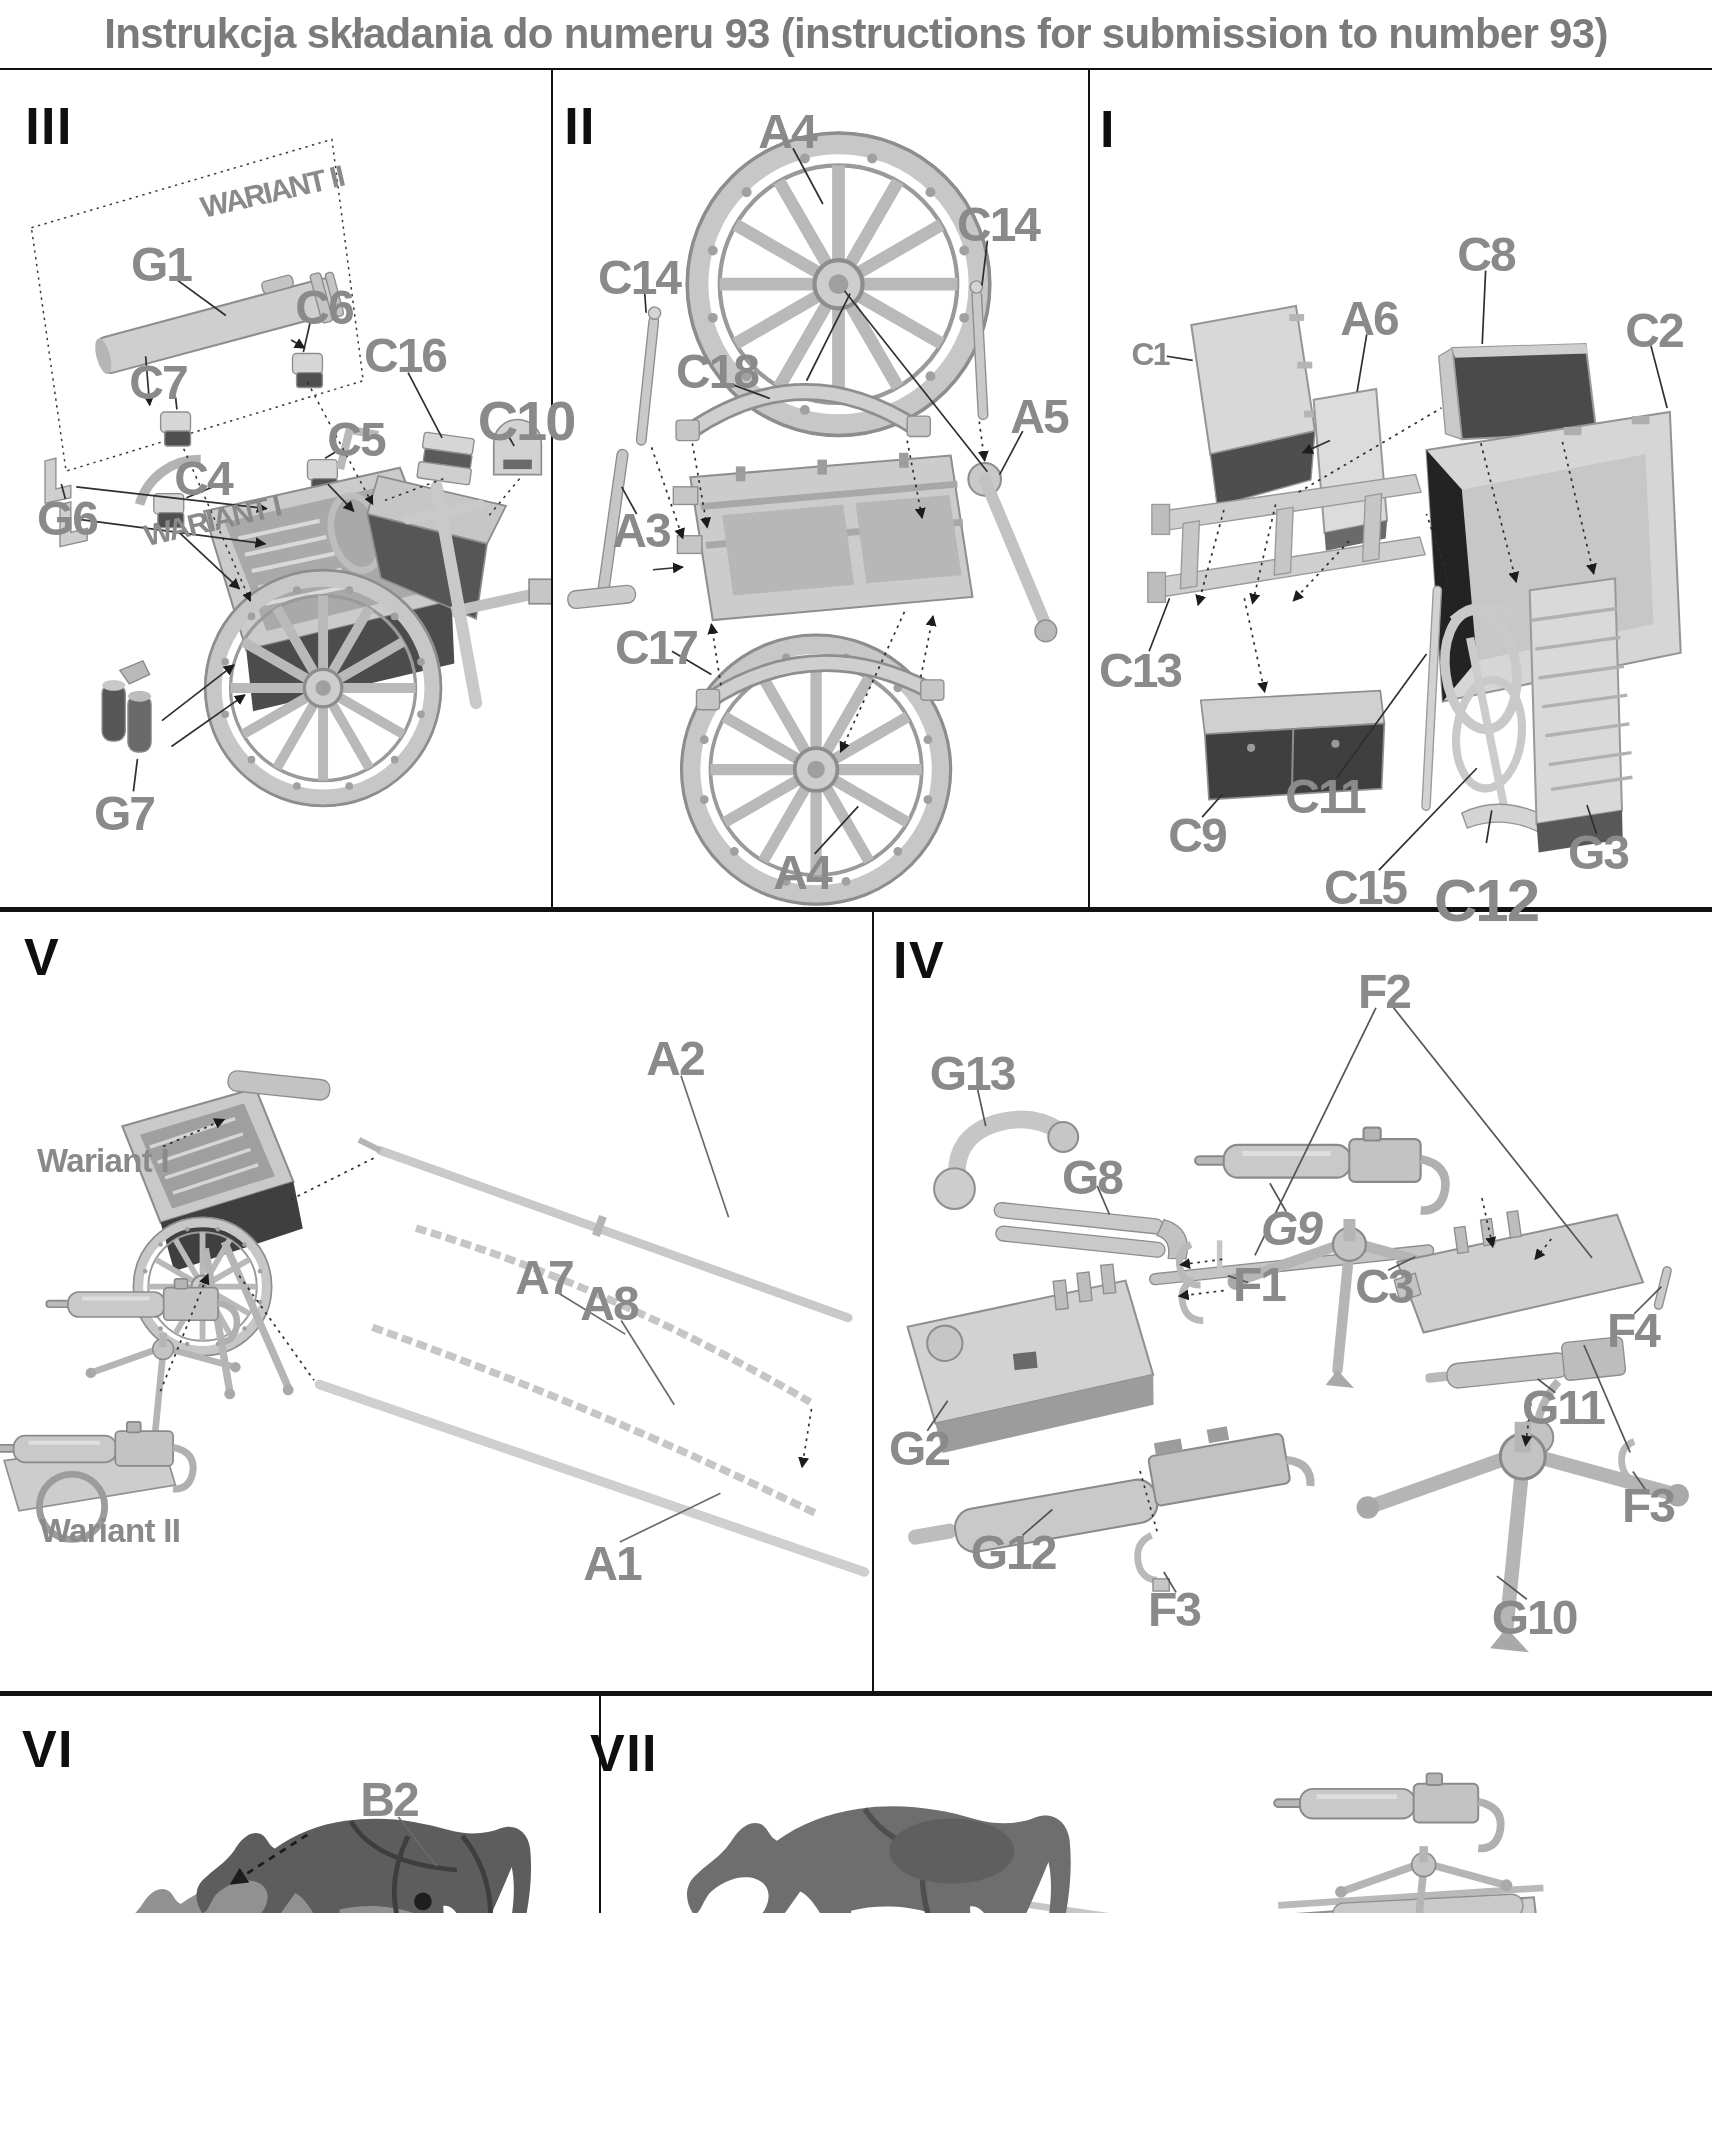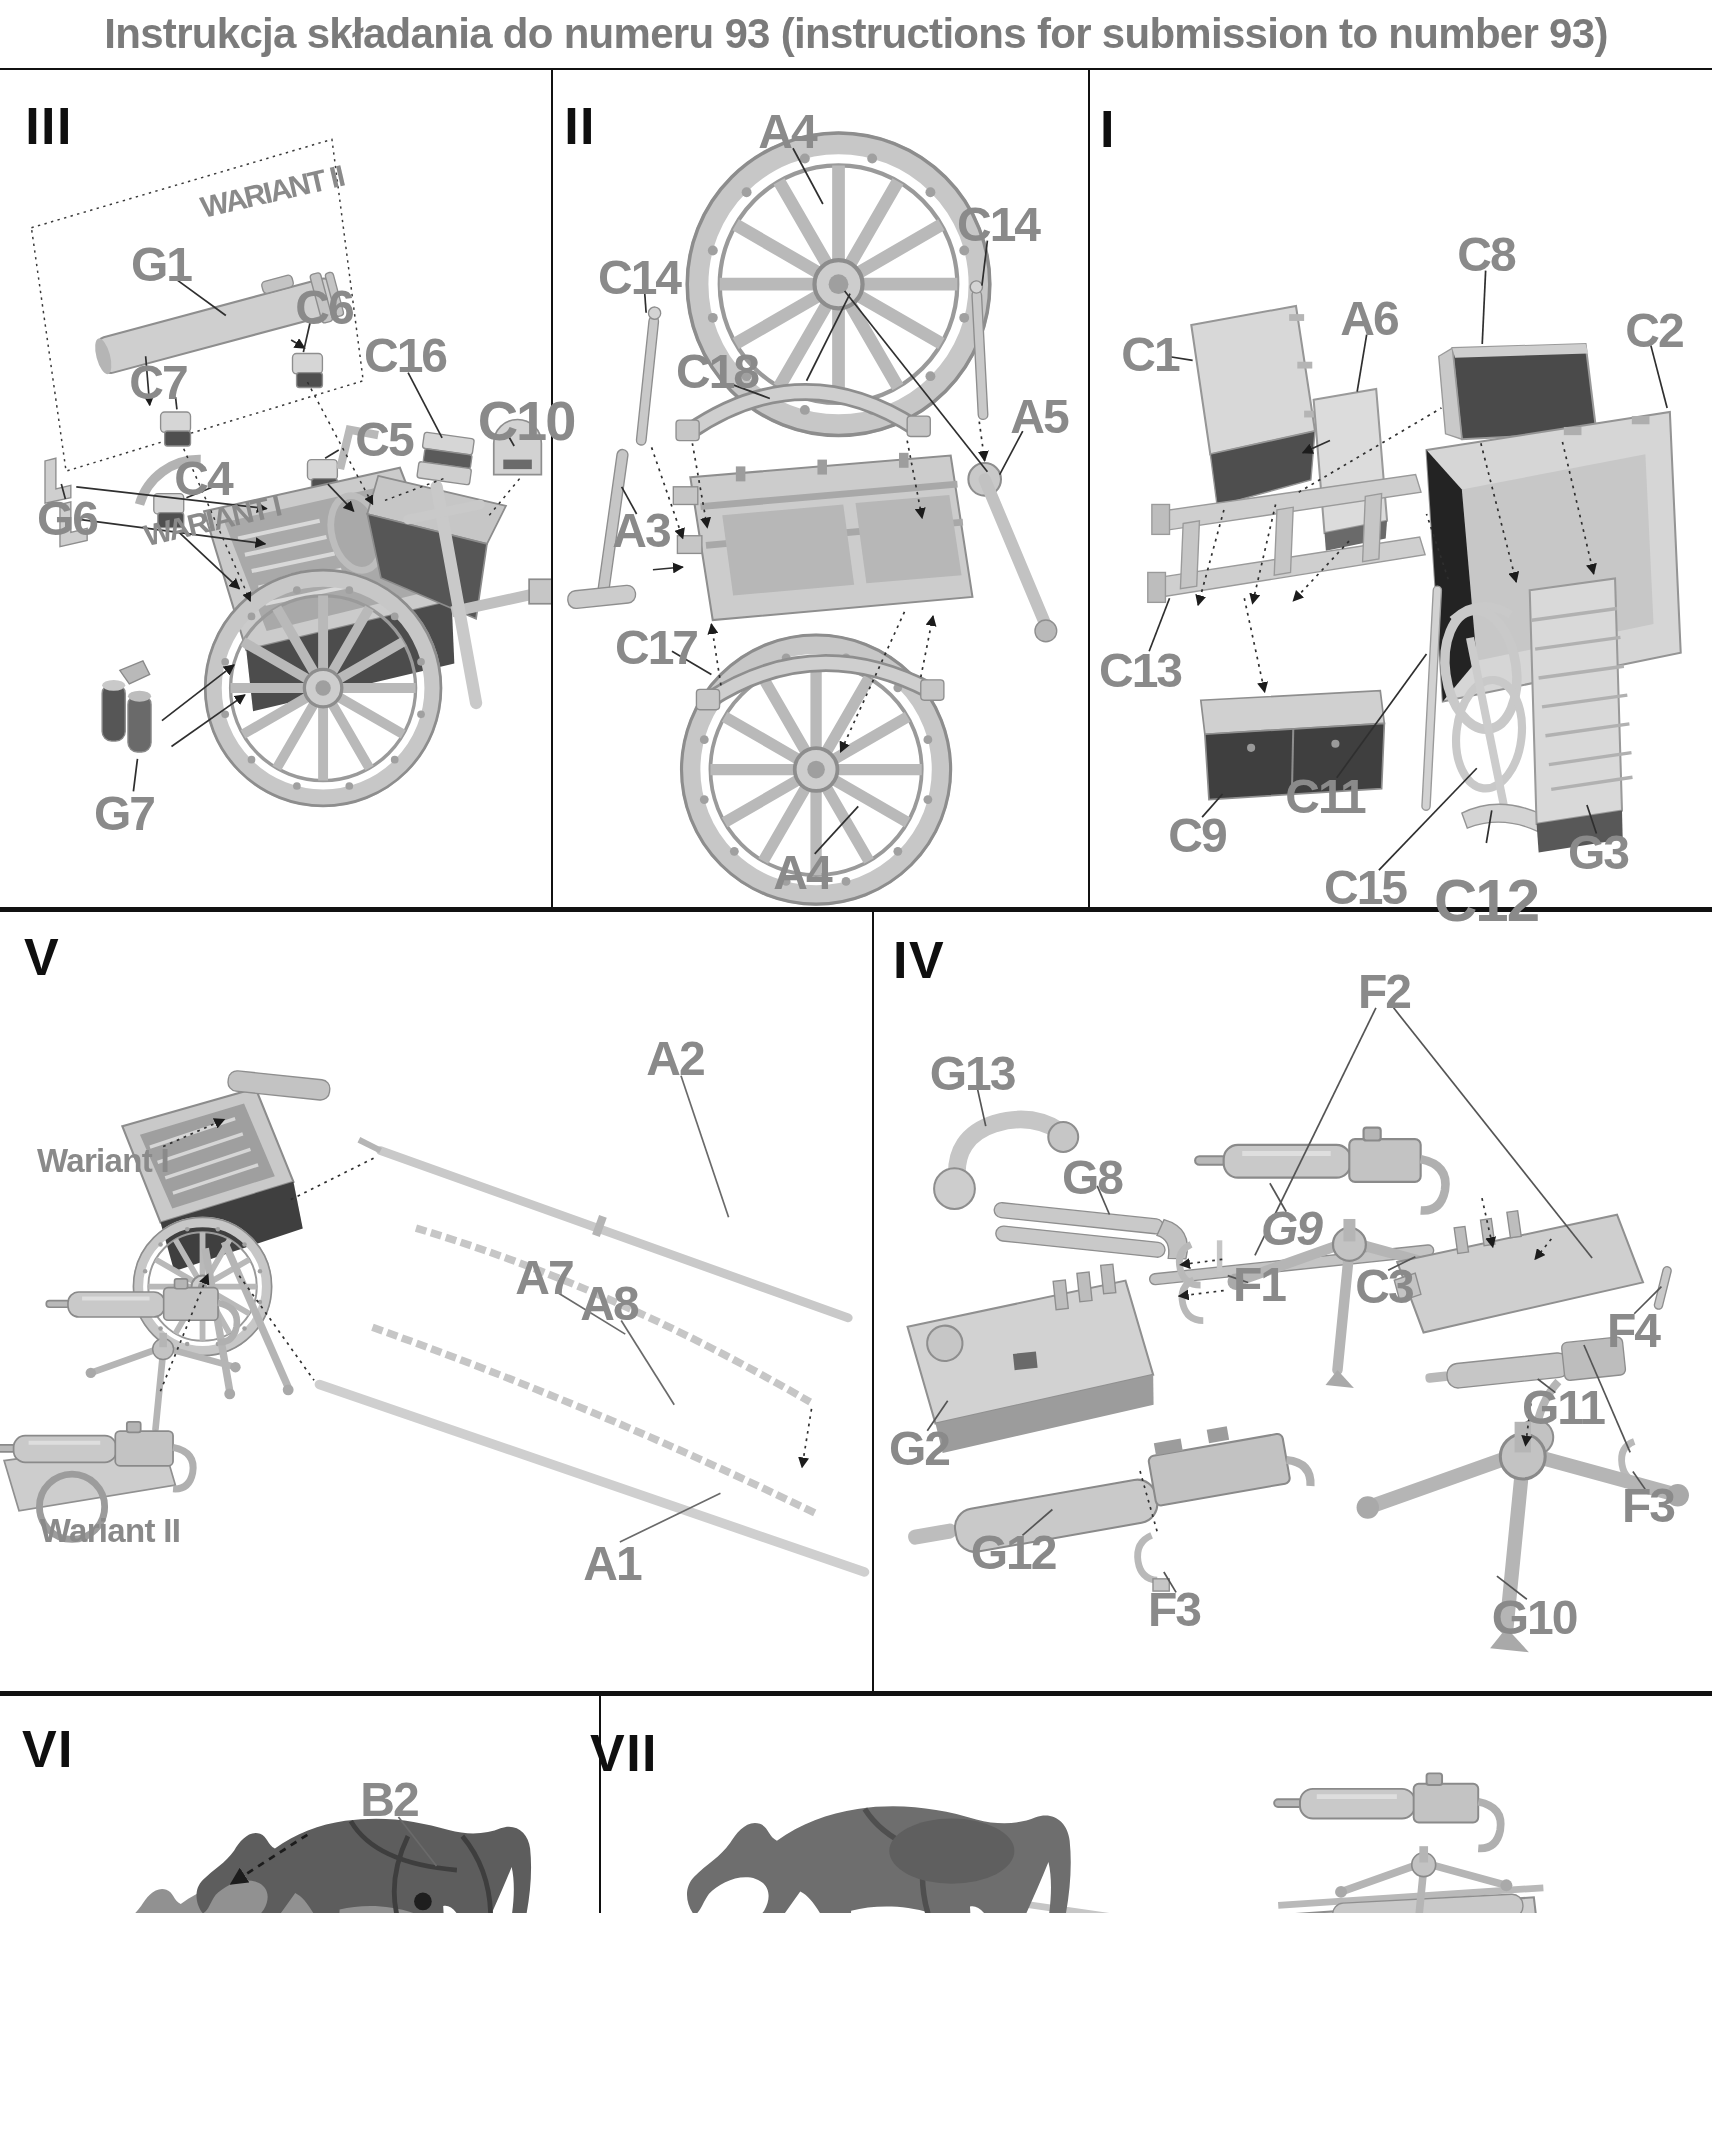--- a/index.html
+++ b/index.html
@@ -496,38 +496,38 @@
   </svg>
 
   <div id="labels-layer">
       <span class="numeral" style="left: 49px; top: 126px;">III</span>
       <span class="lbl" style="left: 272px; top: 192px; font-size: 30px; transform: translate(-50%, -50%) rotate(-13deg);">WARIANT II</span>
       <span class="lbl" style="left: 161px; top: 264px; font-size: 48px; transform: translate(-50%, -50%) rotate(0deg);">G1</span>
       <span class="lbl" style="left: 324px; top: 307px; font-size: 48px; transform: translate(-50%, -50%) rotate(0deg);">C6</span>
       <span class="lbl" style="left: 405px; top: 355px; font-size: 48px; transform: translate(-50%, -50%) rotate(0deg);">C16</span>
       <span class="lbl" style="left: 526px; top: 420px; font-size: 56px; transform: translate(-50%, -50%) rotate(0deg);">C10</span>
       <span class="lbl" style="left: 158px; top: 382px; font-size: 48px; transform: translate(-50%, -50%) rotate(0deg);">C7</span>
-      <span class="lbl" style="left: 356px; top: 439px; font-size: 48px; transform: translate(-50%, -50%) rotate(0deg); margin-left: 28px;">C5</span>
+      <span class="lbl" style="left: 356px; top: 439px; font-size: 48px; transform: translate(-50%, -50%) rotate(0deg);">C5</span>
       <span class="lbl" style="left: 203px; top: 478px; font-size: 48px; transform: translate(-50%, -50%) rotate(0deg);">C4</span>
       <span class="lbl" style="left: 212px; top: 521px; font-size: 30px; transform: translate(-50%, -50%) rotate(-13deg);">WARIANT I</span>
       <span class="lbl" style="left: 67px; top: 518px; font-size: 48px; transform: translate(-50%, -50%) rotate(0deg);">G6</span>
       <span class="lbl" style="left: 124px; top: 813px; font-size: 48px; transform: translate(-50%, -50%) rotate(0deg);">G7</span>
       <span class="numeral" style="left: 580px; top: 126px;">II</span>
       <span class="lbl" style="left: 787px; top: 131px; font-size: 48px; transform: translate(-50%, -50%) rotate(0deg);">A4</span>
       <span class="lbl" style="left: 998px; top: 224px; font-size: 48px; transform: translate(-50%, -50%) rotate(0deg);">C14</span>
       <span class="lbl" style="left: 639px; top: 277px; font-size: 48px; transform: translate(-50%, -50%) rotate(0deg);">C14</span>
       <span class="lbl" style="left: 717px; top: 371px; font-size: 48px; transform: translate(-50%, -50%) rotate(0deg);">C18</span>
       <span class="lbl" style="left: 1039px; top: 416px; font-size: 48px; transform: translate(-50%, -50%) rotate(0deg);">A5</span>
       <span class="lbl" style="left: 641px; top: 530px; font-size: 48px; transform: translate(-50%, -50%) rotate(0deg);">A3</span>
       <span class="lbl" style="left: 656px; top: 647px; font-size: 48px; transform: translate(-50%, -50%) rotate(0deg);">C17</span>
       <span class="lbl" style="left: 802px; top: 872px; font-size: 48px; transform: translate(-50%, -50%) rotate(0deg);">A4</span>
       <span class="numeral" style="left: 1108px; top: 129px;">I</span>
       <span class="lbl" style="left: 1486px; top: 254px; font-size: 48px; transform: translate(-50%, -50%) rotate(0deg);">C8</span>
       <span class="lbl" style="left: 1369px; top: 318px; font-size: 48px; transform: translate(-50%, -50%) rotate(0deg);">A6</span>
-      <span class="lbl" style="left: 1150px; top: 354px; font-size: 48px; transform: translate(-50%, -50%) rotate(0deg);">C1</span>
+      <span class="lbl" style="left: 1150px; top: 354px; font-size: 32px; transform: translate(-50%, -50%) rotate(0deg);">C1</span>
       <span class="lbl" style="left: 1654px; top: 330px; font-size: 48px; transform: translate(-50%, -50%) rotate(0deg);">C2</span>
       <span class="lbl" style="left: 1140px; top: 670px; font-size: 48px; transform: translate(-50%, -50%) rotate(0deg);">C13</span>
       <span class="lbl" style="left: 1197px; top: 835px; font-size: 48px; transform: translate(-50%, -50%) rotate(0deg);">C9</span>
       <span class="lbl" style="left: 1325px; top: 796px; font-size: 48px; transform: translate(-50%, -50%) rotate(0deg);">C11</span>
       <span class="lbl" style="left: 1365px; top: 887px; font-size: 48px; transform: translate(-50%, -50%) rotate(0deg);">C15</span>
       <span class="lbl" style="left: 1486px; top: 900px; font-size: 60px; transform: translate(-50%, -50%) rotate(0deg);">C12</span>
       <span class="lbl" style="left: 1598px; top: 852px; font-size: 48px; transform: translate(-50%, -50%) rotate(0deg);">G3</span>
       <span class="numeral" style="left: 42px; top: 957px;">V</span>
       <span class="lbl" style="left: 103px; top: 1161px; font-size: 33px; letter-spacing: -0.7px; transform: translate(-50%, -50%) rotate(0deg);">Wariant I</span>
       <span class="lbl" style="left: 675px; top: 1058px; font-size: 48px; transform: translate(-50%, -50%) rotate(0deg);">A2</span>

